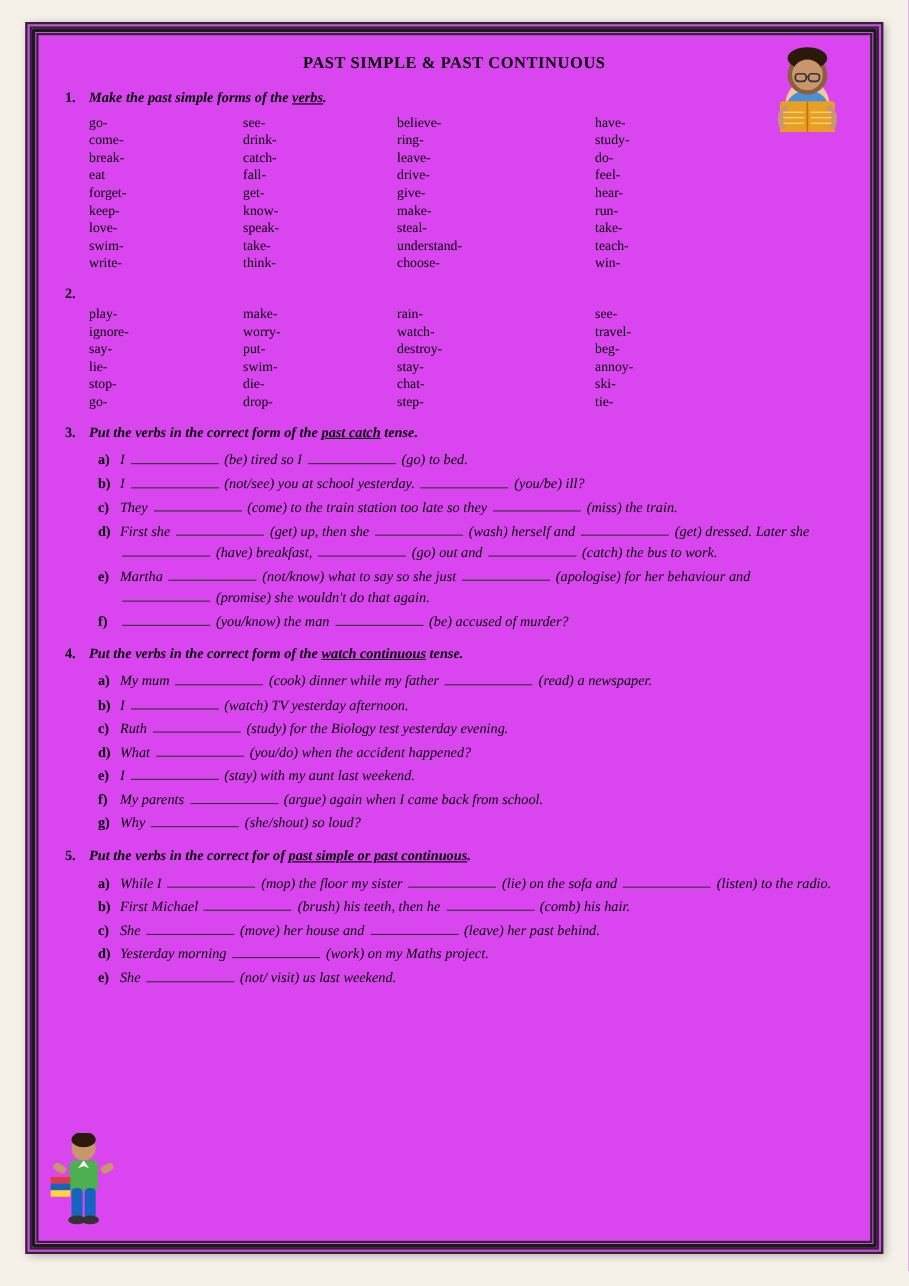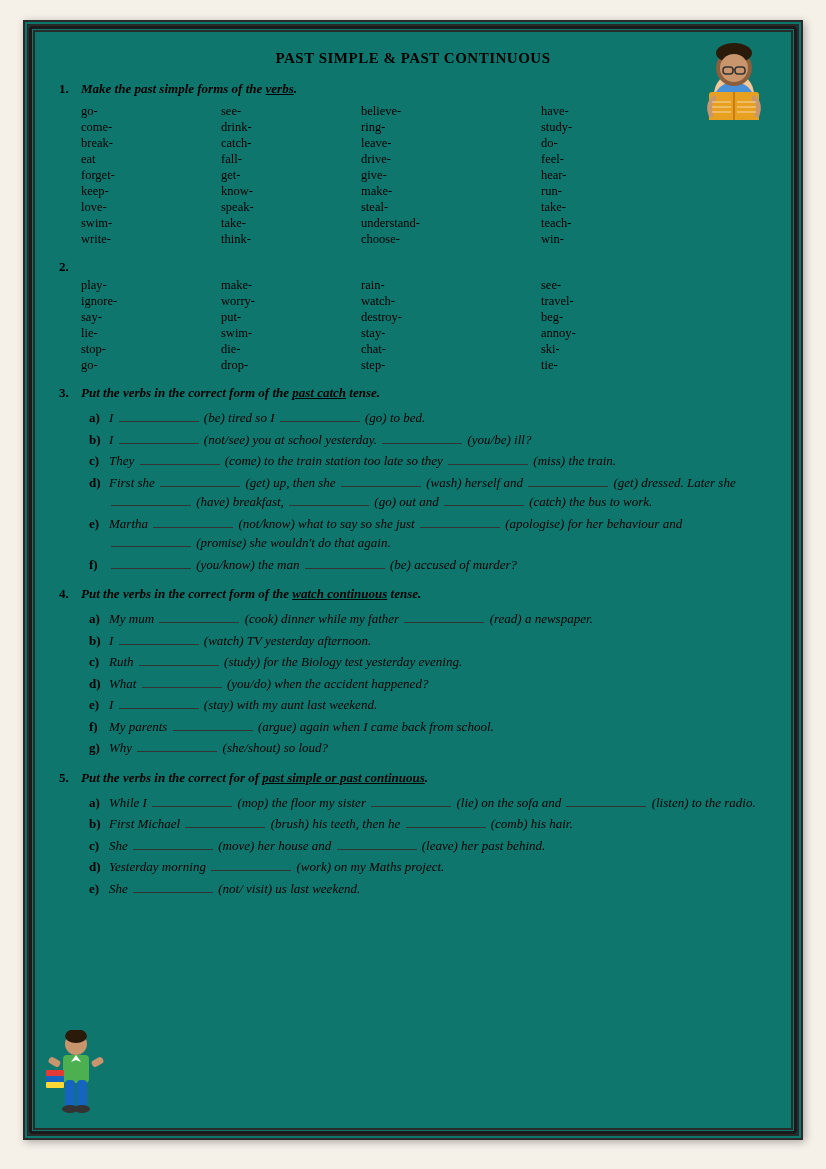--- a/index.html
+++ b/index.html
@@ -10,21 +10,21 @@
       font-family: 'Times New Roman', Times, serif;
       font-size: 13px;
       display: flex;
       justify-content: center;
       align-items: flex-start;
     }
     .page {
       width: 780px;
       min-height: 1120px;
       margin: 20px;
-      background: #0f766e;
+      background: #d946ef;
       border: 6px double #2a2a2a;
       padding: 18px 30px 18px 30px;
       position: relative;
       box-shadow: 2px 2px 8px rgba(0,0,0,0.3);
     }
     
     .page::before {
       content: '';
       position: absolute;
       top: 4px; left: 4px; right: 4px; bottom: 4px;

